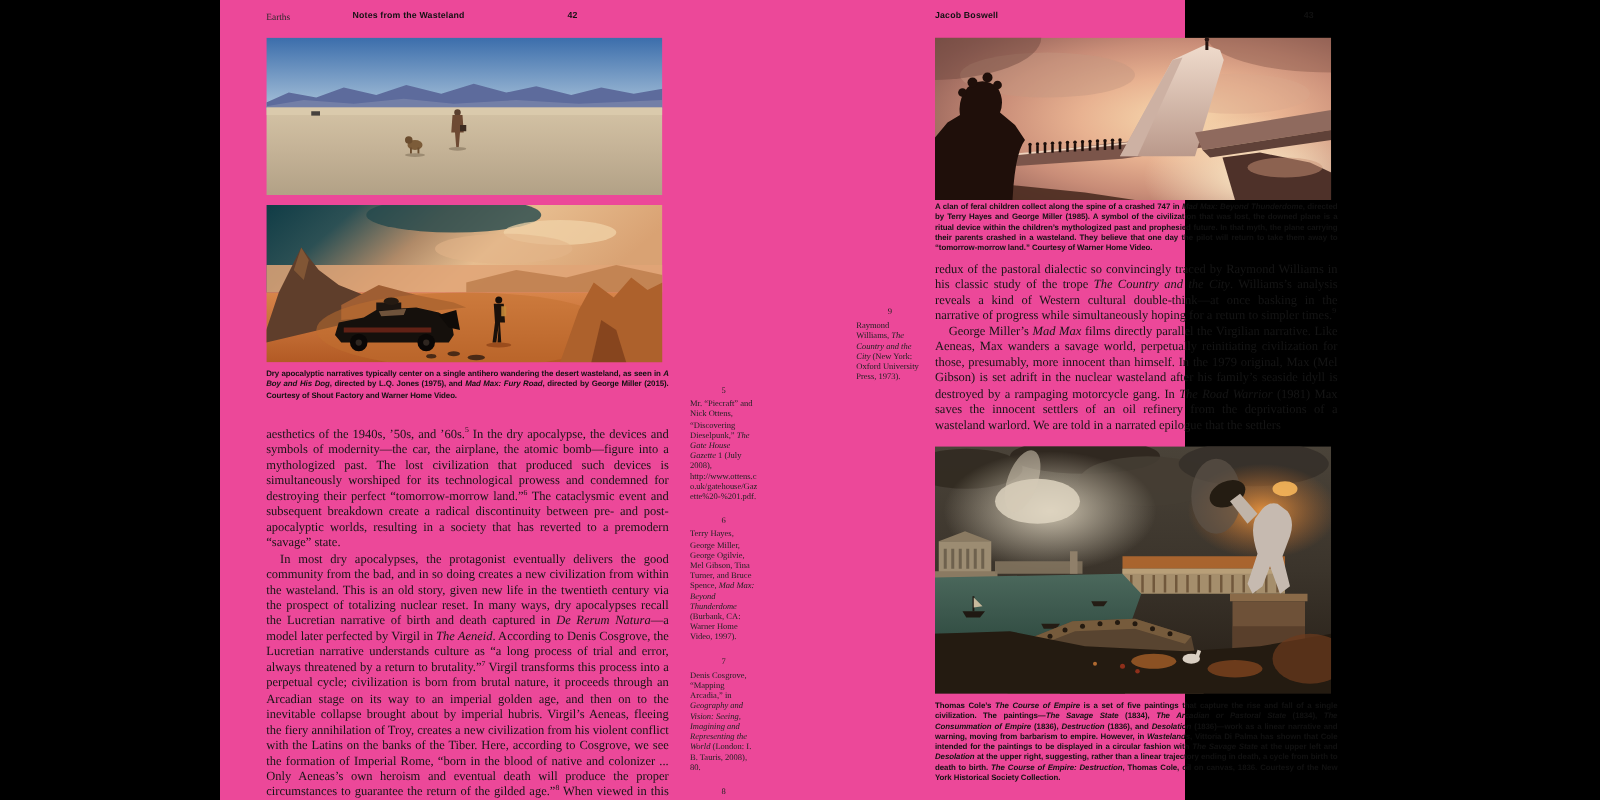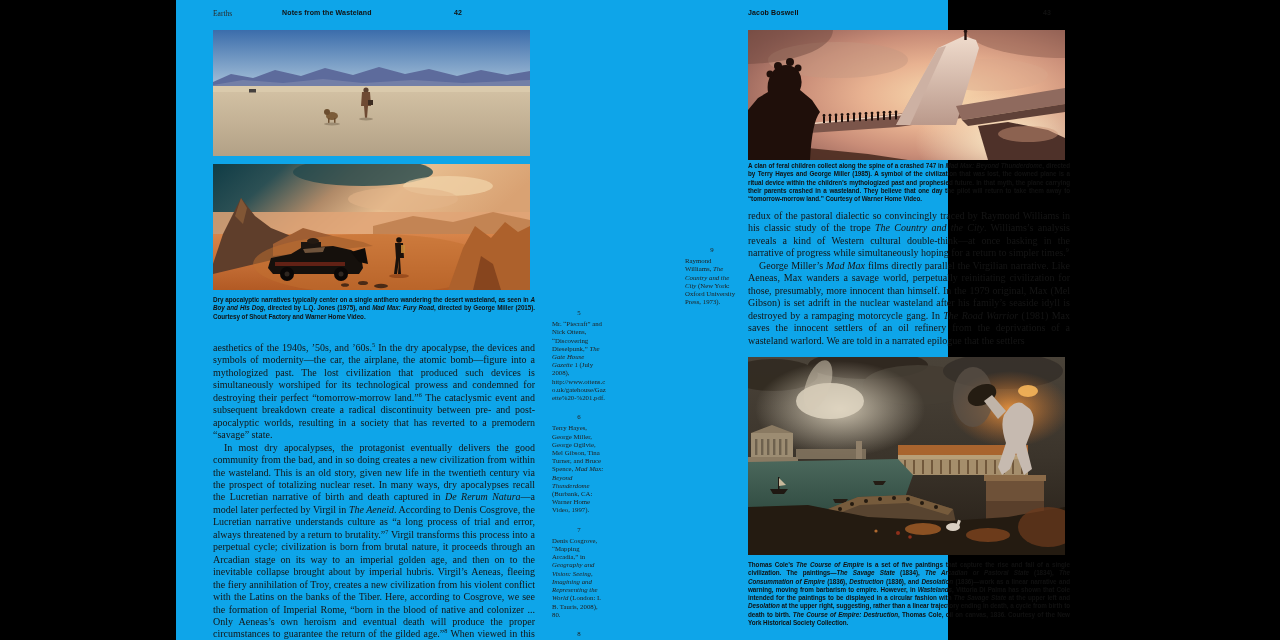--- a/index.html
+++ b/index.html
@@ -1,18 +1,18 @@
 <!DOCTYPE html>
 <html><head>
 <meta charset="utf-8">
 <style>
   * { margin:0; padding:0; box-sizing:border-box; }
   html,body { width:1280px; height:640px; background:#000; overflow:hidden;
               font-family:"Liberation Serif", serif; }
-  .spread { position:absolute; left:176px; top:0; width:772px; height:640px; background:#0ea5e9; }
+  .spread { position:absolute; left:176px; top:0; width:772px; height:640px; background:#ec4899; }
   .abs { position:absolute; }
   .hdr-sans { font-family:"Liberation Sans",sans-serif; font-weight:bold; font-size:7px; color:#111; letter-spacing:.15px; }
   .hdr-serif { font-family:"Liberation Serif",serif; font-size:7.5px; color:#2a2a2a; }
   .caption { font-family:"Liberation Sans",sans-serif; font-weight:bold; font-size:6.3px; line-height:8.3px; color:#111; letter-spacing:-0.05px; text-align:justify; }
   .body-text { font-family:"Liberation Serif",serif; font-size:10px; line-height:12.45px; color:#151515; text-align:justify; }
   .body-text .indent { text-indent:11px; }
   .body-text sup, .footnote sup { font-size:0.62em; line-height:0; vertical-align:super; }
   .footnote { font-family:"Liberation Serif",serif; font-size:6.8px; line-height:8.2px; color:#222; }
   .fn-block { margin-bottom:11px; }
   .fn-num { text-align:center; margin-bottom:3px; }

